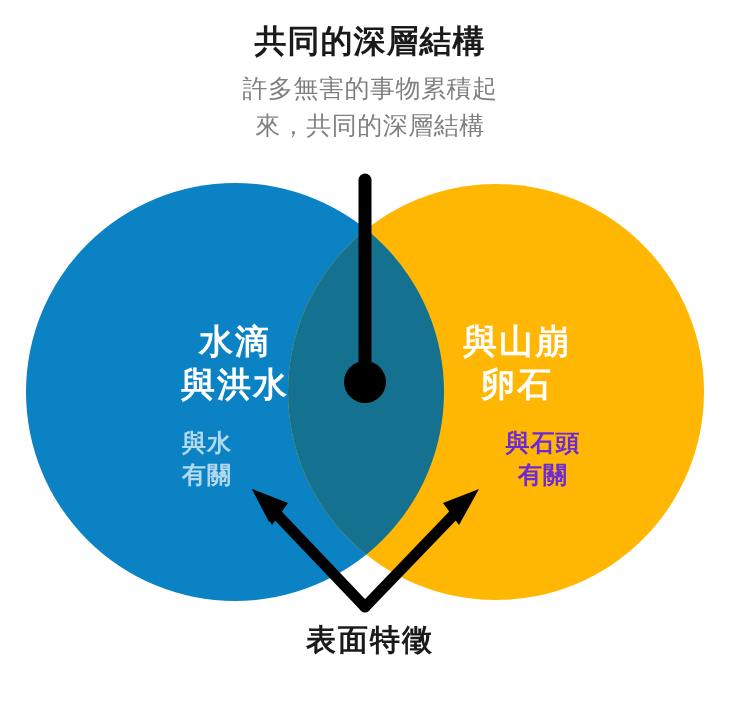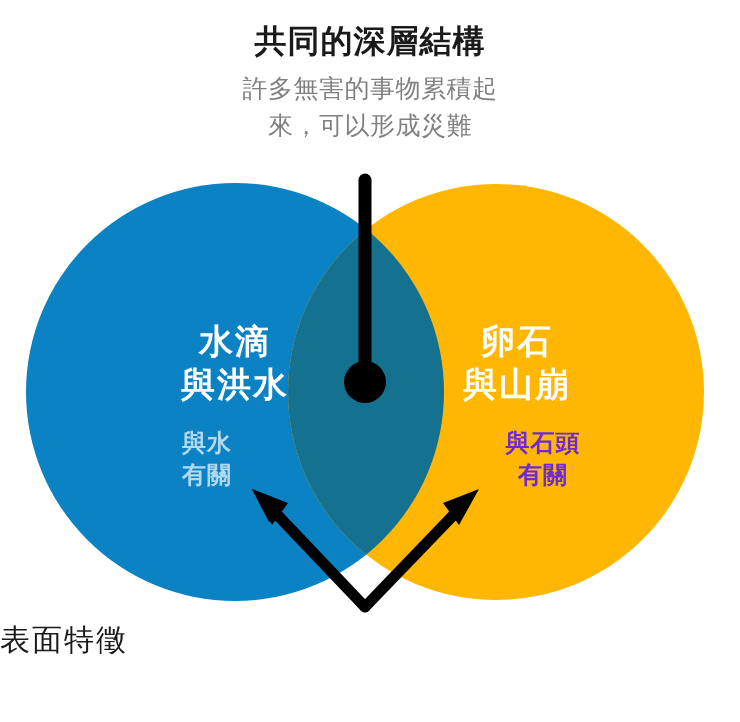--- a/index.html
+++ b/index.html
@@ -94,37 +94,37 @@
   
   #left-labels  .sub-label { transform: translateX(-28px); text-align: center; }
   #right-labels .sub-label { transform: translateX(26px); }
 
   
   #bottom-caption {
     position: absolute;
     left: 0;
     top: 620px;
     width: 740px;
-    text-align: left;
+    text-align: center;
     font-size: 30px;
-    font-weight: normal;
+    font-weight: bold;
     color: #1a1a1a;
     letter-spacing: 2px;
   }
 </style>
 </head>
 <body>
 
 <div id="canvas">
 
   <div id="header">
     <h1 id="title">共同的深層結構</h1>
     <div id="subtitle">
       <span class="sub-line">許多無害的事物累積起</span>
-      <span class="sub-line">來，可以形成災難</span>
+      <span class="sub-line">來，共同的深層結構</span>
     </div>
   </div>
 
   <div id="venn">
     <svg class="venn-svg" width="740" height="722" viewBox="0 0 740 722">
       <defs>
         <clipPath id="clip-left">
           <circle cx="235" cy="392" r="209"></circle>
         </clipPath>
       </defs>
@@ -163,22 +163,22 @@
         <span class="lbl-line">與洪水</span>
       </div>
       <div class="sub-label" id="left-sub">
         <span class="lbl-line">與水</span>
         <span class="lbl-line">有關</span>
       </div>
     </div>
 
     <div id="right-labels" class="circle-labels">
       <div class="main-label">
+        <span class="lbl-line">與山崩</span>
         <span class="lbl-line">卵石</span>
-        <span class="lbl-line">與山崩</span>
       </div>
       <div class="sub-label" id="right-sub">
         <span class="lbl-line">與石頭</span>
         <span class="lbl-line">有關</span>
       </div>
     </div>
   </div>
 
   <div id="bottom-caption">表面特徵</div>
 

